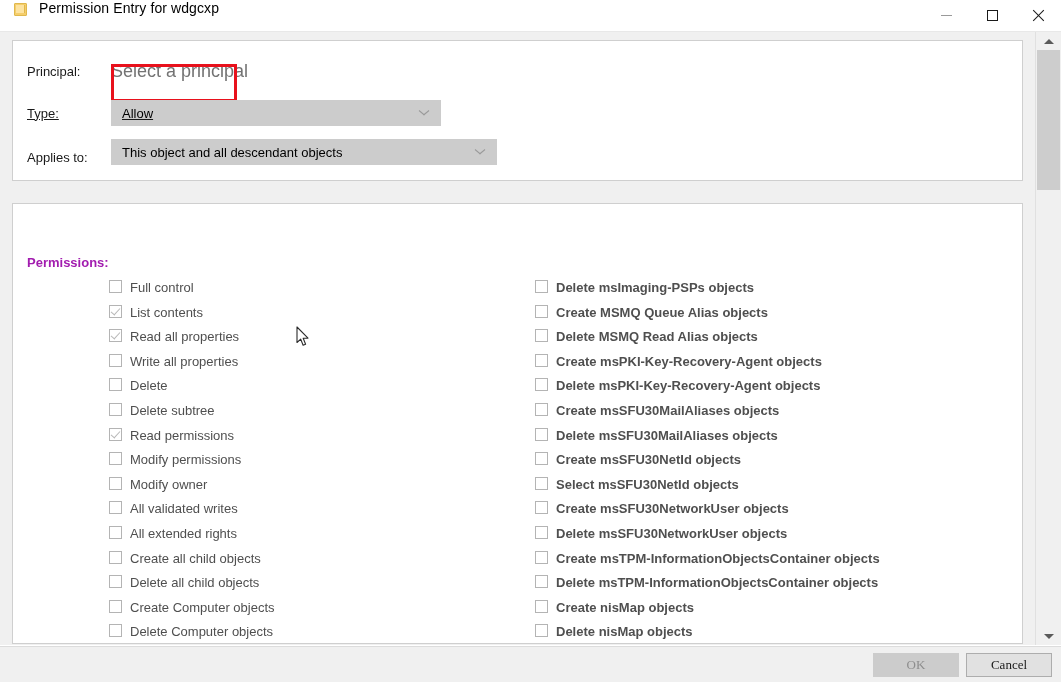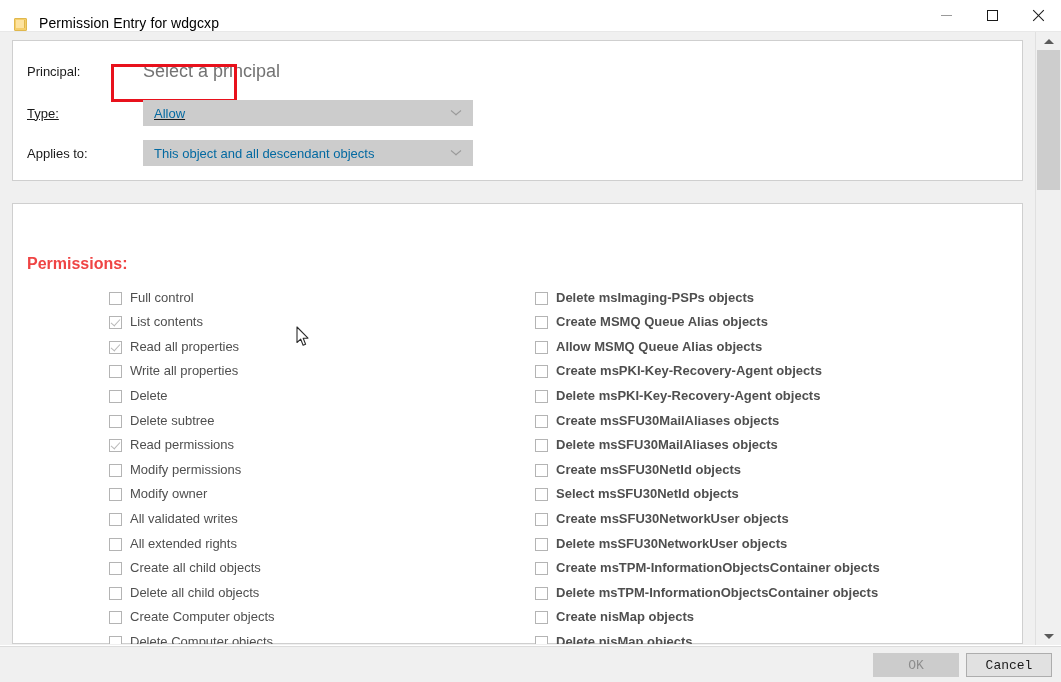--- a/index.html
+++ b/index.html
@@ -15,21 +15,21 @@
     color: #1a1a1a;
     overflow: hidden;
     position: relative;
   }
 
   
   .titlebar {
     height: 31px;
     background: #ffffff;
     display: flex;
-    align-items: flex-end;
+    align-items: flex-start;
     position: relative;
     border-bottom: 1px solid #e8e8e8;
   }
   .title-icon {
     margin-left: 12px;
     width: 16px;
     height: 16px;
     position: relative;
   }
   .title-icon .folder-back {
@@ -124,21 +124,20 @@
     width: 1011px;
     height: 441px;
   }
 
   
   .field-row {
     position: absolute;
     display: flex;
     align-items: center;
     height: 24px;
-    gap: 32px;
   }
   .field-label {
     width: 84px;
     font-size: 13px;
     color: #1a1a1a;
   }
   .principal-link {
     color: #737373;
     font-size: 18px;
     cursor: pointer;
@@ -156,26 +155,26 @@
   }
 
   .combo {
     position: relative;
     background: #cccccc;
     border: 1px solid #cccccc;
     box-sizing: border-box;
     height: 26px;
     display: flex;
     align-items: center;
-    color: #0369a1;
+    color: #000000;
     font-size: 13px;
     padding-left: 10px;
   }
   .combo-type    { width: 330px; }
-  .combo-applies { width: 330px; }
+  .combo-applies { width: 386px; }
   .chev {
     position: absolute;
     right: 12px;
     top: 9px;
     width: 8px;
     height: 8px;
   }
   .chev::before, .chev::after {
     content: "";
     position: absolute;
@@ -185,42 +184,42 @@
     background: #9a9a9a;
   }
   .chev::before { left: -1px; transform: rotate(40deg); transform-origin: left center; }
   .chev::after  { right: -1px; transform: rotate(-40deg); transform-origin: right center; }
 
   
   .perm-title {
     position: absolute;
     left: 14px;
     top: 51px;
-    font-size: 16px;
+    font-size: 13px;
     font-weight: bold;
-    color: #ef4444;
+    color: #a21caf;
   }
   .perm-cols {
     position: absolute;
     left: 0;
     top: 76px;
     width: 1009px;
     height: 364px;
     overflow: hidden;
   }
   .perm-col {
     position: absolute;
     top: 0;
   }
   .perm-col-left  { left: 96px; width: 420px; }
   .perm-col-right { left: 522px; width: 470px; font-weight: bold; }
 
   .perm-item {
     display: flex;
-    align-items: flex-end;
+    align-items: flex-start;
     height: 24.6px;
   }
   .cbox {
     width: 13px;
     height: 13px;
     border: 1px solid #b4b4b4;
     background: #ffffff;
     box-sizing: border-box;
     position: relative;
     flex: 0 0 auto;
@@ -296,21 +295,21 @@
     width: 1061px;
     height: 36px;
     background: #f0f0f0;
     border-top: 1px solid #dcdcdc;
   }
   .btn {
     position: absolute;
     top: 6px;
     height: 24px;
     width: 86px;
-    font-family: Liberation Mono, monospace;
+    font-family: Liberation Serif, serif;
     font-size: 13px;
     box-sizing: border-box;
     display: flex;
     align-items: center;
     justify-content: center;
   }
   .btn-ok {
     left: 873px;
     background: #cccccc;
     border: 1px solid #cccccc;
@@ -369,21 +368,21 @@
     <div class="redbox"></div>
 
     <div class="field-row" style="left:14px; top:60px;text-decoration:underline;">
       <div class="field-label">Type:</div>
       <div class="combo combo-type">
         <span>Allow</span>
         <span class="chev"></span>
       </div>
     </div>
 
-    <div class="field-row" style="left:14px; top:100px;">
+    <div class="field-row" style="left:14px; top:100px;align-items:flex-end;">
       <div class="field-label">Applies to:</div>
       <div class="combo combo-applies">
         <span>This object and all descendant objects</span>
         <span class="chev"></span>
       </div>
     </div>
   </div>
 
   <div class="panel panel-bottom">
     <div class="perm-title">Permissions:</div>
@@ -455,21 +454,21 @@
           <div class="perm-item">
             <span class="cbox"></span>
             <span class="perm-label">Delete msImaging-PSPs objects</span>
           </div>
           <div class="perm-item">
             <span class="cbox"></span>
             <span class="perm-label">Create MSMQ Queue Alias objects</span>
           </div>
           <div class="perm-item">
             <span class="cbox"></span>
-            <span class="perm-label">Allow MSMQ Queue Alias objects</span>
+            <span class="perm-label">Delete MSMQ Read Alias objects</span>
           </div>
           <div class="perm-item">
             <span class="cbox"></span>
             <span class="perm-label">Create msPKI-Key-Recovery-Agent objects</span>
           </div>
           <div class="perm-item">
             <span class="cbox"></span>
             <span class="perm-label">Delete msPKI-Key-Recovery-Agent objects</span>
           </div>
           <div class="perm-item">

